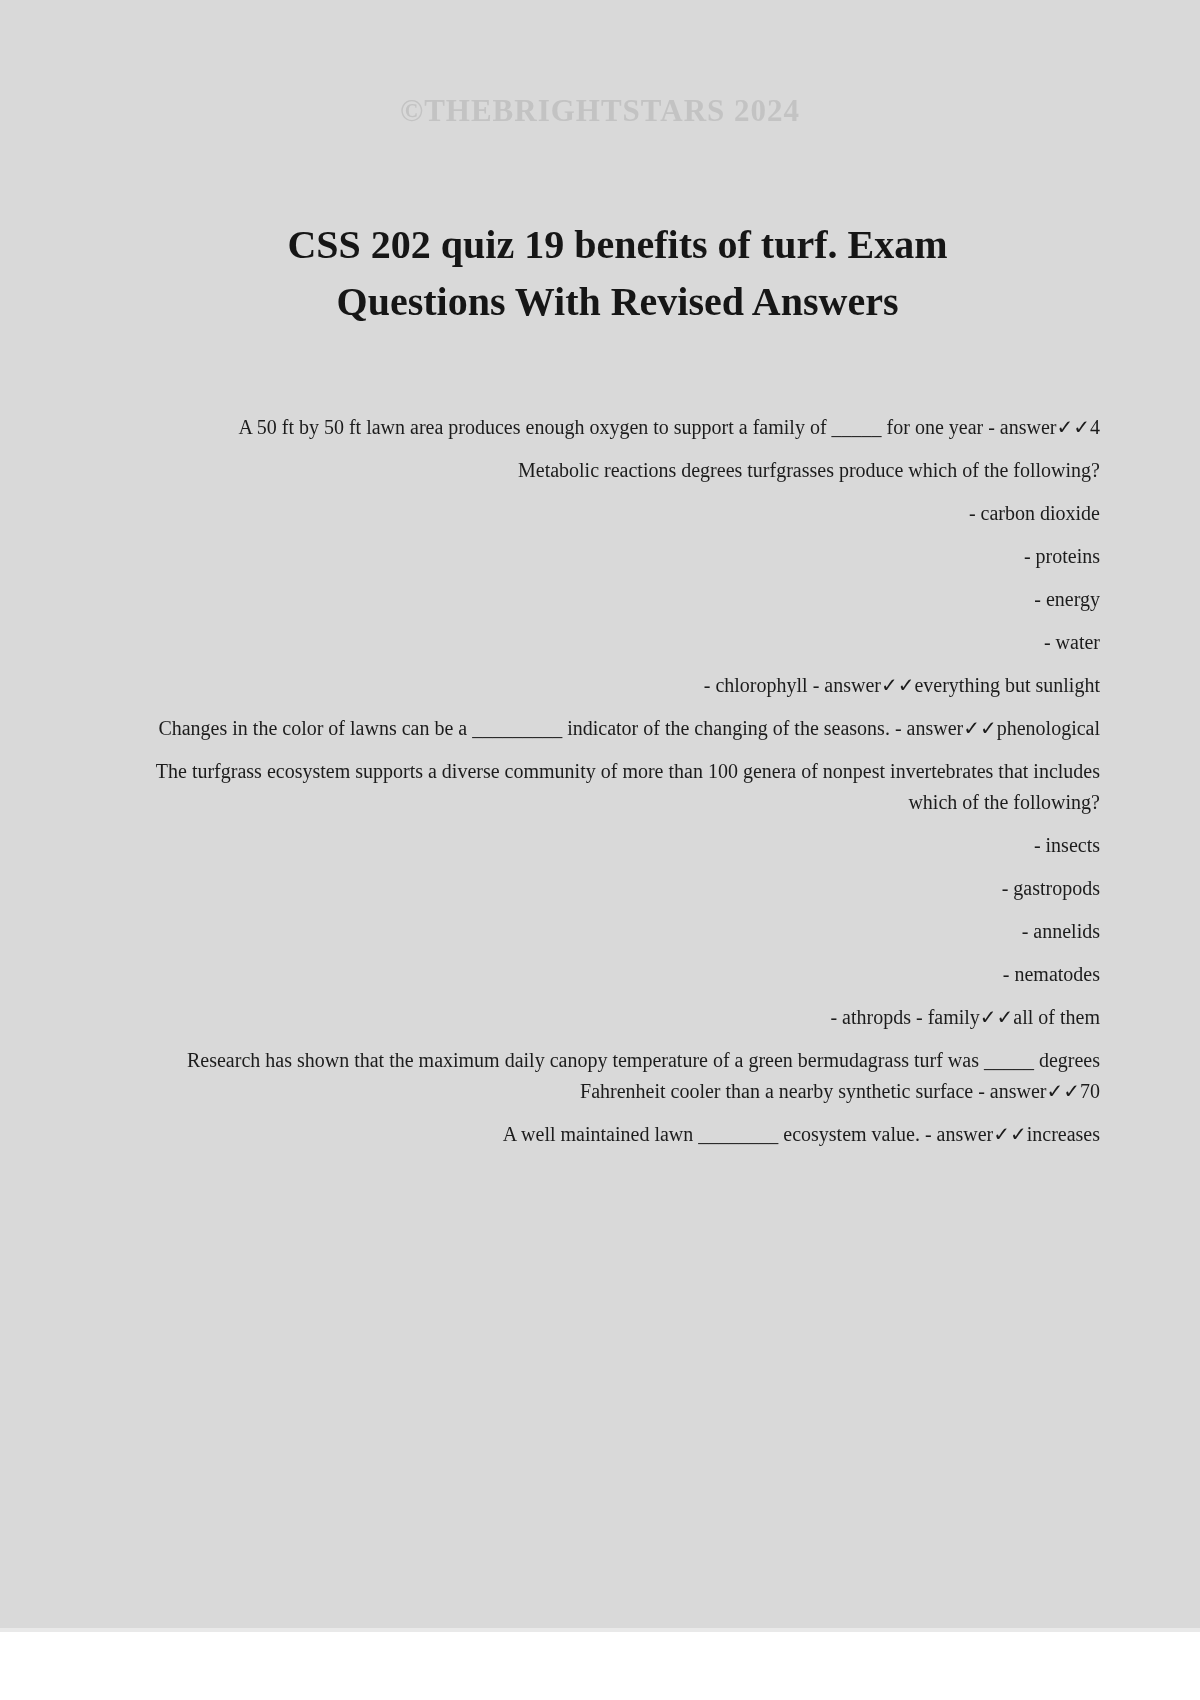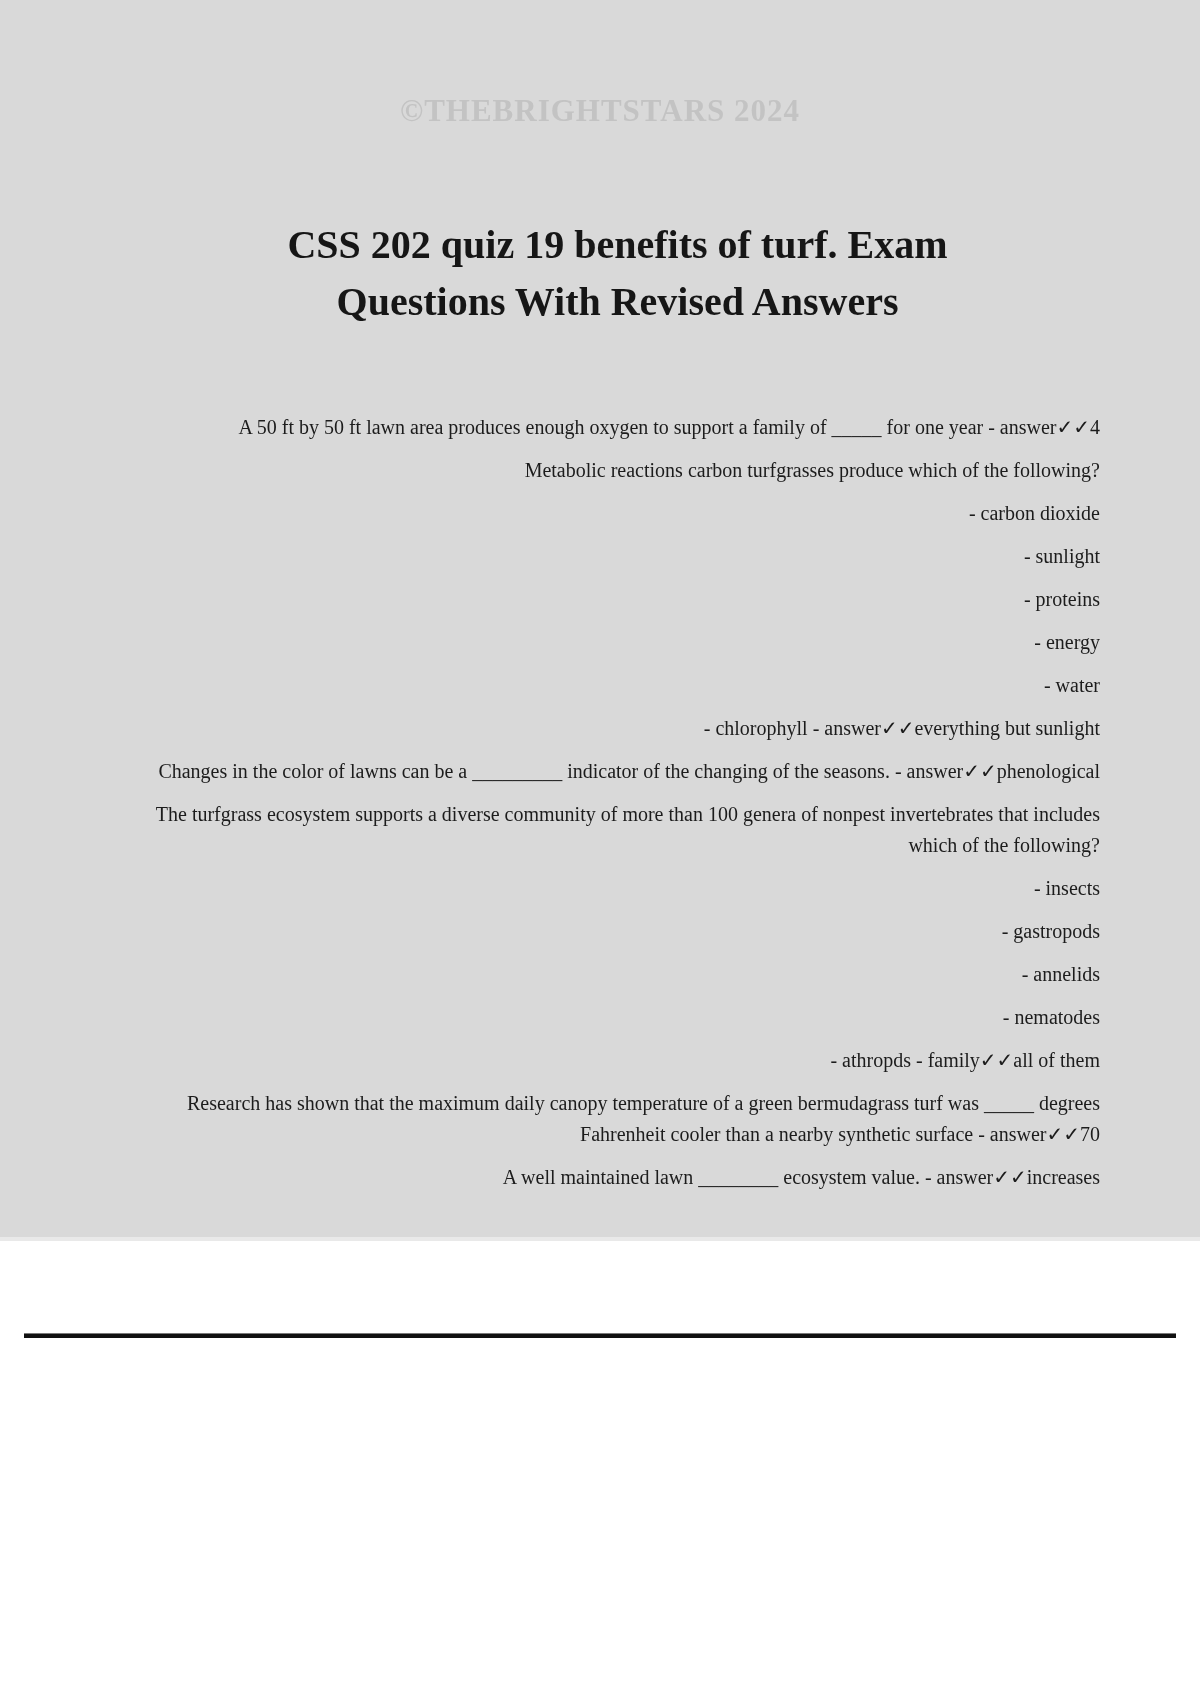--- a/index.html
+++ b/index.html
@@ -10,21 +10,21 @@
   }
   .page {
     position: relative;
     width: 1200px;
     height: 1700px;
     background: #ffffff;
     overflow: hidden;
   }
   .gray-area {
     width: 1200px;
-    height: 1237px;
+    height: 1628px;
     background: #d9d9d9;
     overflow: hidden;
   }
   .boundary-strip {
     width: 1200px;
     height: 4px;
     background: #e9e9e9;
   }
   .watermark {
     padding-top: 92px;
@@ -78,23 +78,22 @@
 
     <div class="watermark">©THEBRIGHTSTARS 2024</div>
 
     <h1 class="doc-title">
       <span>CSS 202 quiz 19 benefits of turf. Exam</span><br>
       <span>Questions With Revised Answers</span>
     </h1>
 
     <div class="content">
       <p>A 50 ft by 50 ft lawn area produces enough oxygen to support a family of _____ for one year - answer✓✓4</p>
-      <p>Metabolic reactions carbon turfgrasses produce which of the following?</p>
+      <p>Metabolic reactions degrees turfgrasses produce which of the following?</p>
       <p>- carbon dioxide</p>
-      <p>- sunlight</p>
       <p>- proteins</p>
       <p>- energy</p>
       <p>- water</p>
       <p>- chlorophyll - answer✓✓everything but sunlight</p>
       <p>Changes in the color of lawns can be a _________ indicator of the changing of the seasons. - answer✓✓phenological</p>
       <p>The turfgrass ecosystem supports a diverse community of more than 100 genera of nonpest invertebrates that includes which of the following?</p>
       <p>- insects</p>
       <p>- gastropods</p>
       <p>- annelids</p>
       <p>- nematodes</p>

